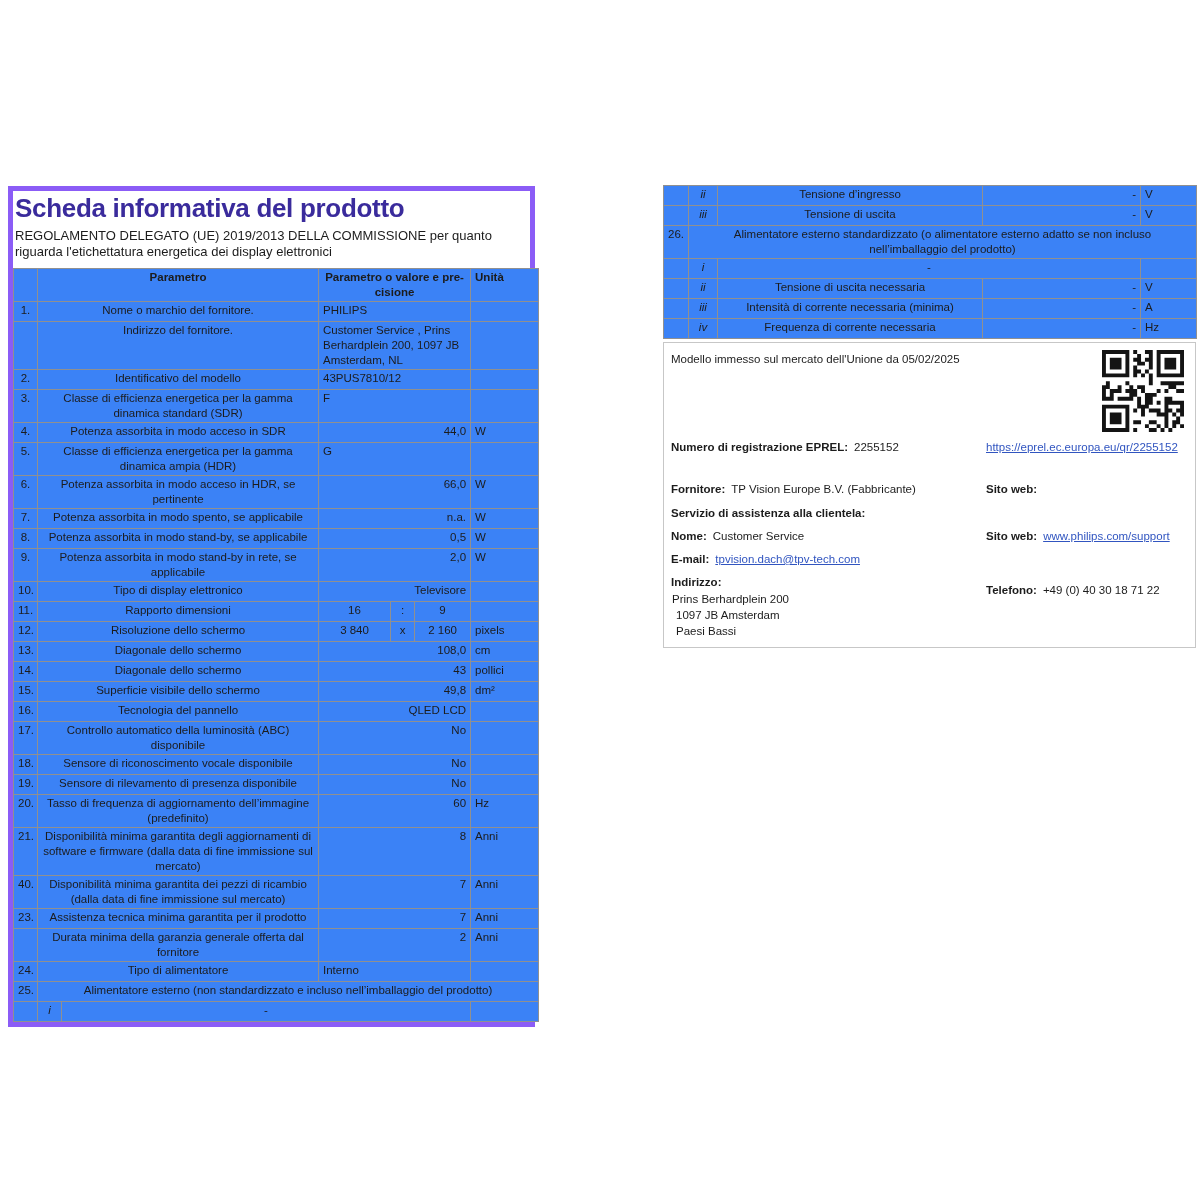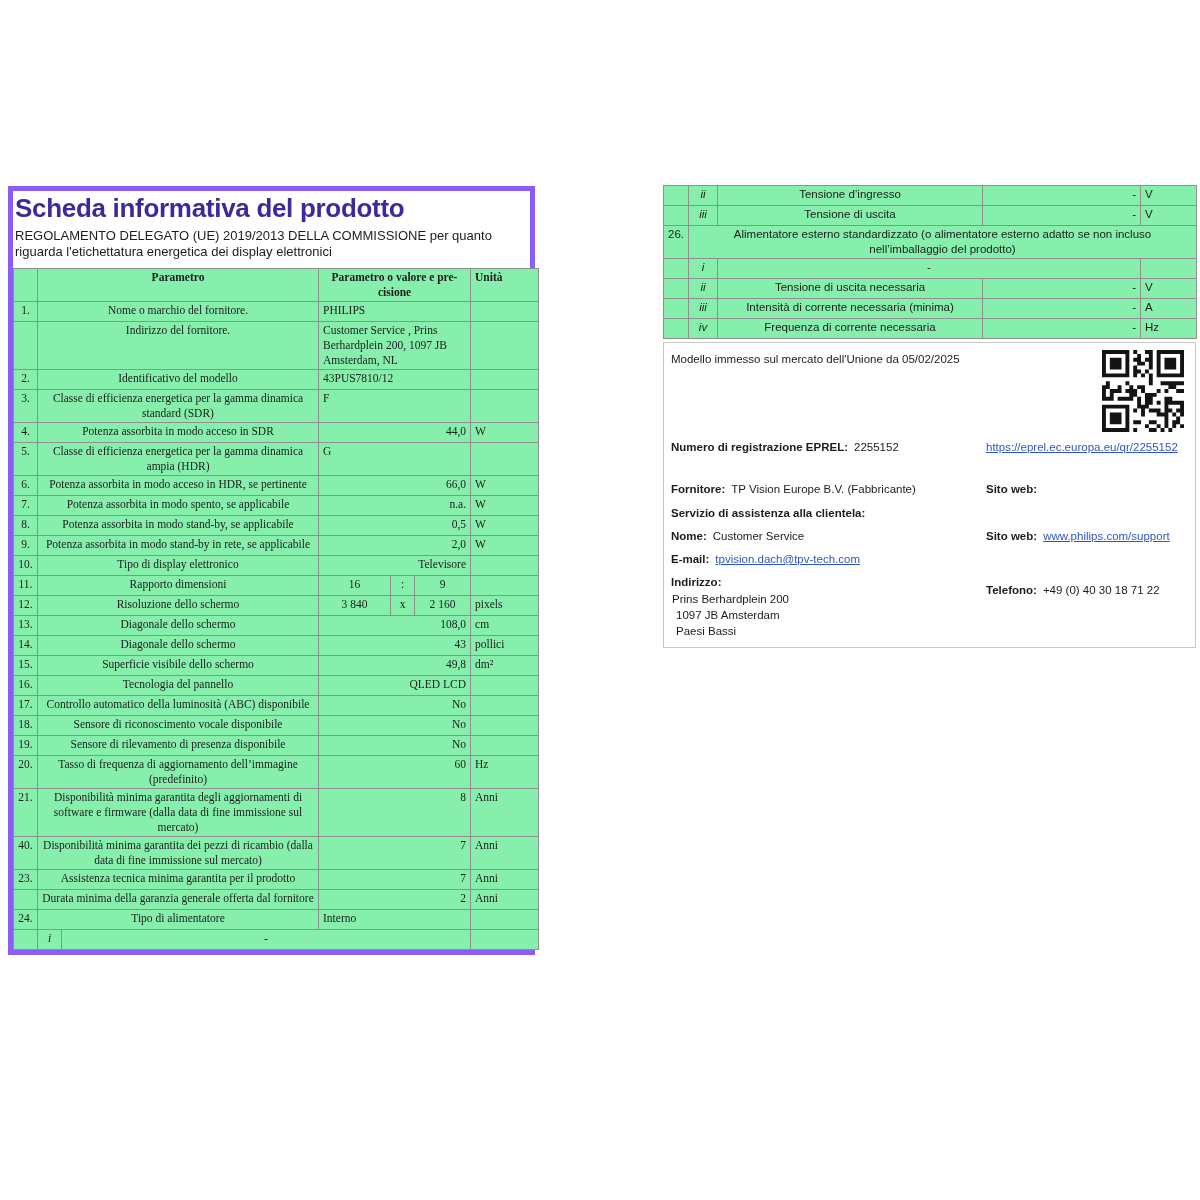--- a/index.html
+++ b/index.html
@@ -14,27 +14,27 @@
     border:5px solid #8b5cf6;background:#fff;
   }
   .doc-title{
     margin:2px 0 5px 2px;font-size:26px;font-weight:bold;color:#3a2b9c;
     letter-spacing:-0.3px;line-height:30px;
   }
   .doc-subtitle{
     margin:0 0 8px 2px;font-size:13px;line-height:16px;width:500px;color:#1c1c1c;
   }
   
-  table.params{border-collapse:collapse;table-layout:fixed;background:#86efac;}
+  table.params{border-collapse:collapse;table-layout:fixed;background:#3b82f6;}
   table.params td{
     border:1px solid #909090;vertical-align:top;
     font-size:11.5px;line-height:15px;height:17px;
     padding:1px 4px 1px 4px;overflow:hidden;
   }
-  table.main{width:525px;font-family:Liberation Serif, serif;}
+  table.main{width:525px;}
   table.cont{position:absolute;left:663px;top:185px;width:533px;}
   td.num{text-align:center;padding-left:1px;padding-right:1px;}
   td.roman{text-align:center;font-style:italic;padding-left:1px;padding-right:1px;}
   td.label{text-align:center;}
   td.value{text-align:right;}
   td.value.alignleft{text-align:left;margin-left:7px;}
   td.value.center{text-align:center;}
   td.unit{text-align:left;padding-left:5px;}
   td.hdr{font-weight:bold;}
   
@@ -241,20 +241,24 @@
           <td class="value" colspan="3">2</td>
           <td class="unit">Anni</td>
         </tr>
         <tr>
           <td class="num">24.</td>
           <td class="label" colspan="2">Tipo di alimentatore</td>
           <td class="value alignleft" colspan="3">Interno</td>
           <td class="unit"></td>
         </tr>
         <tr>
+          <td class="num">25.</td>
+          <td class="label" colspan="6">Alimentatore esterno (non standardizzato e incluso nell’imballaggio del prodotto)</td>
+        </tr>
+        <tr>
           <td class="num"></td>
           <td class="roman">i</td>
           <td class="label" colspan="4">-</td>
           <td class="unit"></td>
         </tr>
       </tbody>
   </table>
 </section>
 
 <table class="params cont">

